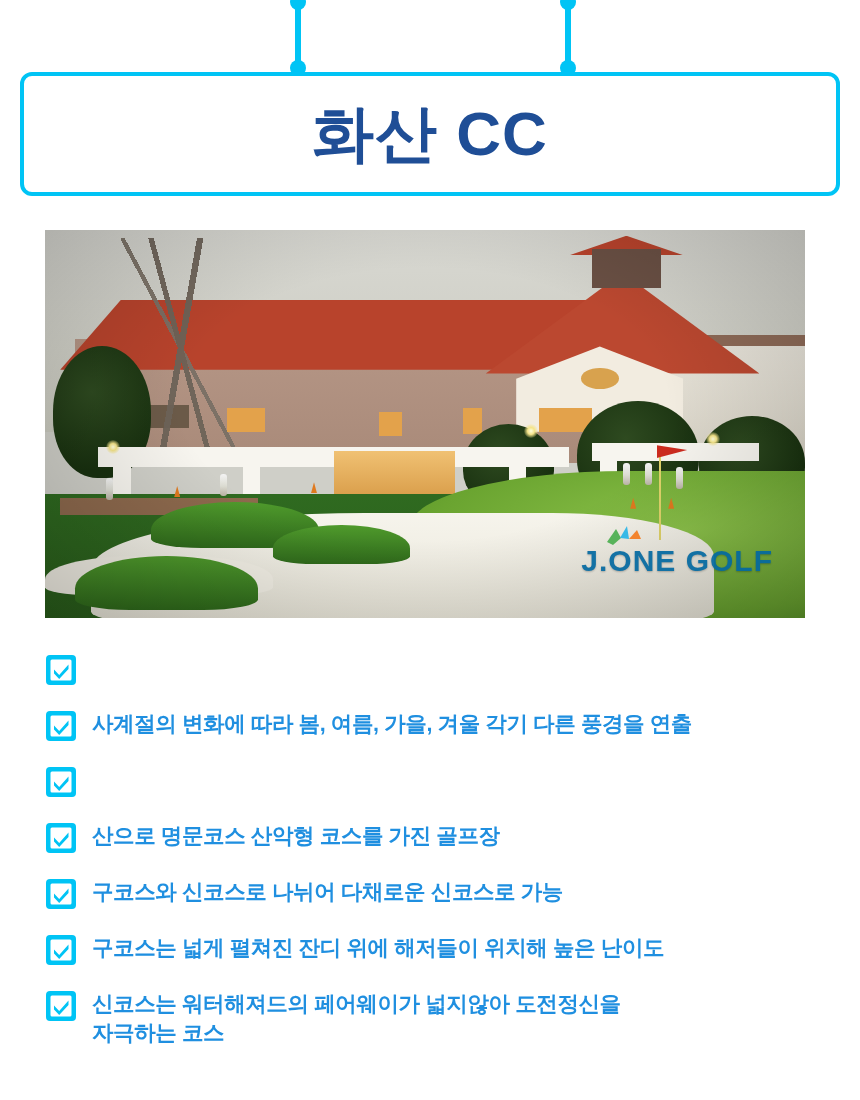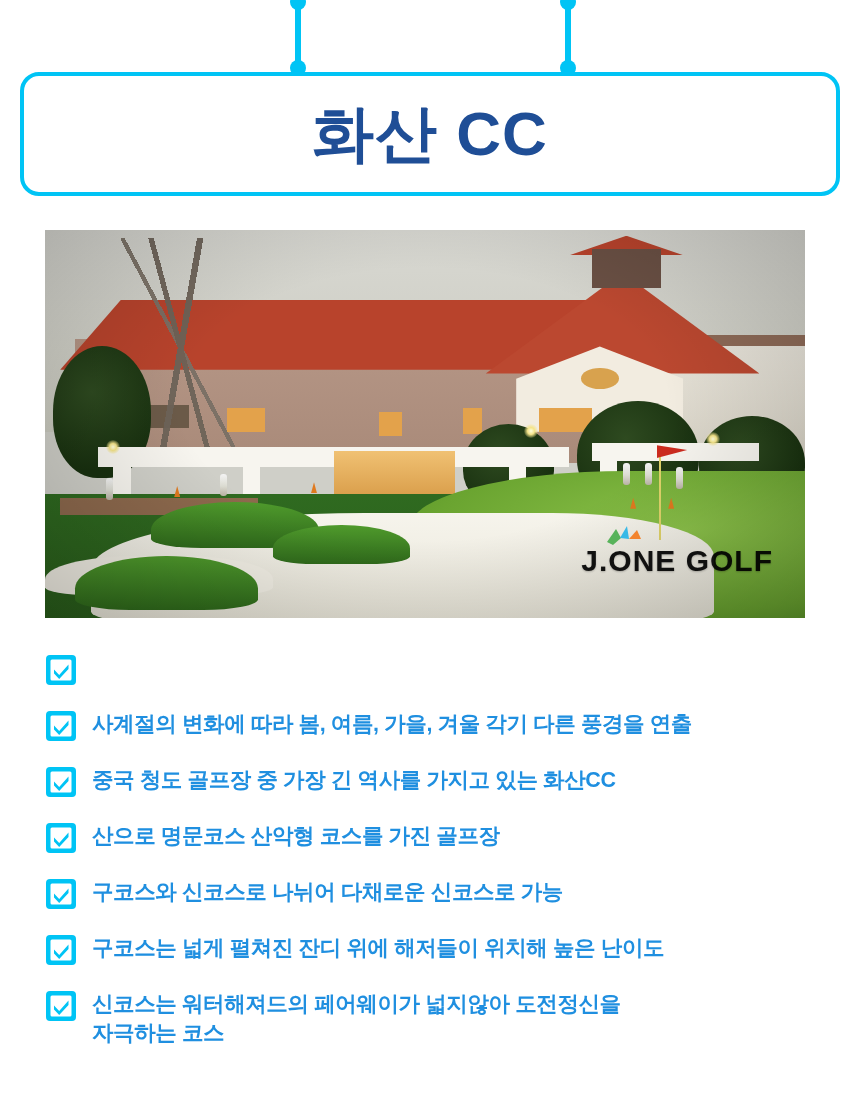--- a/index.html
+++ b/index.html
@@ -54,21 +54,21 @@
 
   
   .title-card {
     position: absolute;
     left: 20px;
     top: 72px;
     width: 820px;
     height: 124px;
     box-sizing: border-box;
     border: 4px solid #00c4f5;
-    border-radius: 19px;
+    border-radius: 12px;
     background: #ffffff;
     display: flex;
     align-items: center;
     justify-content: center;
   }
   .title-text {
     font-size: 62px;
     font-weight: 700;
     color: #1f4e96;
     letter-spacing: 1px;
@@ -288,21 +288,21 @@
     position: absolute;
     right: 32px;
     bottom: 42px;
     display: flex;
     align-items: flex-end;
     opacity: .92;
   }
   .wm-text {
     font-size: 30px;
     font-weight: 700;
-    color: #000000;
+    color: #0369a1;
     letter-spacing: 1px;
     line-height: 1;
     text-shadow: 0 1px 2px rgba(0,0,0,.25);
   }
   .wm-mark {
     position: absolute;
     left: 26px;
     top: -20px;
     width: 46px;
     height: 20px;
@@ -454,21 +454,20 @@
     </svg>
     <div class="bullet-text">사계절의 변화에 따라 봄, 여름, 가을, 겨울 각기 다른 풍경을 연출</div>
   </div>
 
   <div class="bullet-row">
     <svg class="check-icon" viewBox="0 0 34 34">
       <rect x="2" y="2" width="30" height="30" rx="4" fill="#00c4f5"></rect>
       <rect x="6.5" y="6.5" width="21" height="21" rx="1.5" fill="#ffffff"></rect>
       <path d="M10 16.5 L15.2 22 L24.5 11.5 L24.5 16 L15.2 26 L10 20.5 Z" fill="#00c4f5"></path>
     </svg>
-    <div class="bullet-text">중국 청도 골프장 중 가장 긴 역사를 가지고 있는 화산CC</div>
   </div>
 
   <div class="bullet-row">
     <svg class="check-icon" viewBox="0 0 34 34">
       <rect x="2" y="2" width="30" height="30" rx="4" fill="#00c4f5"></rect>
       <rect x="6.5" y="6.5" width="21" height="21" rx="1.5" fill="#ffffff"></rect>
       <path d="M10 16.5 L15.2 22 L24.5 11.5 L24.5 16 L15.2 26 L10 20.5 Z" fill="#00c4f5"></path>
     </svg>
     <div class="bullet-text">산으로 명문코스 산악형 코스를 가진 골프장</div>
   </div>

